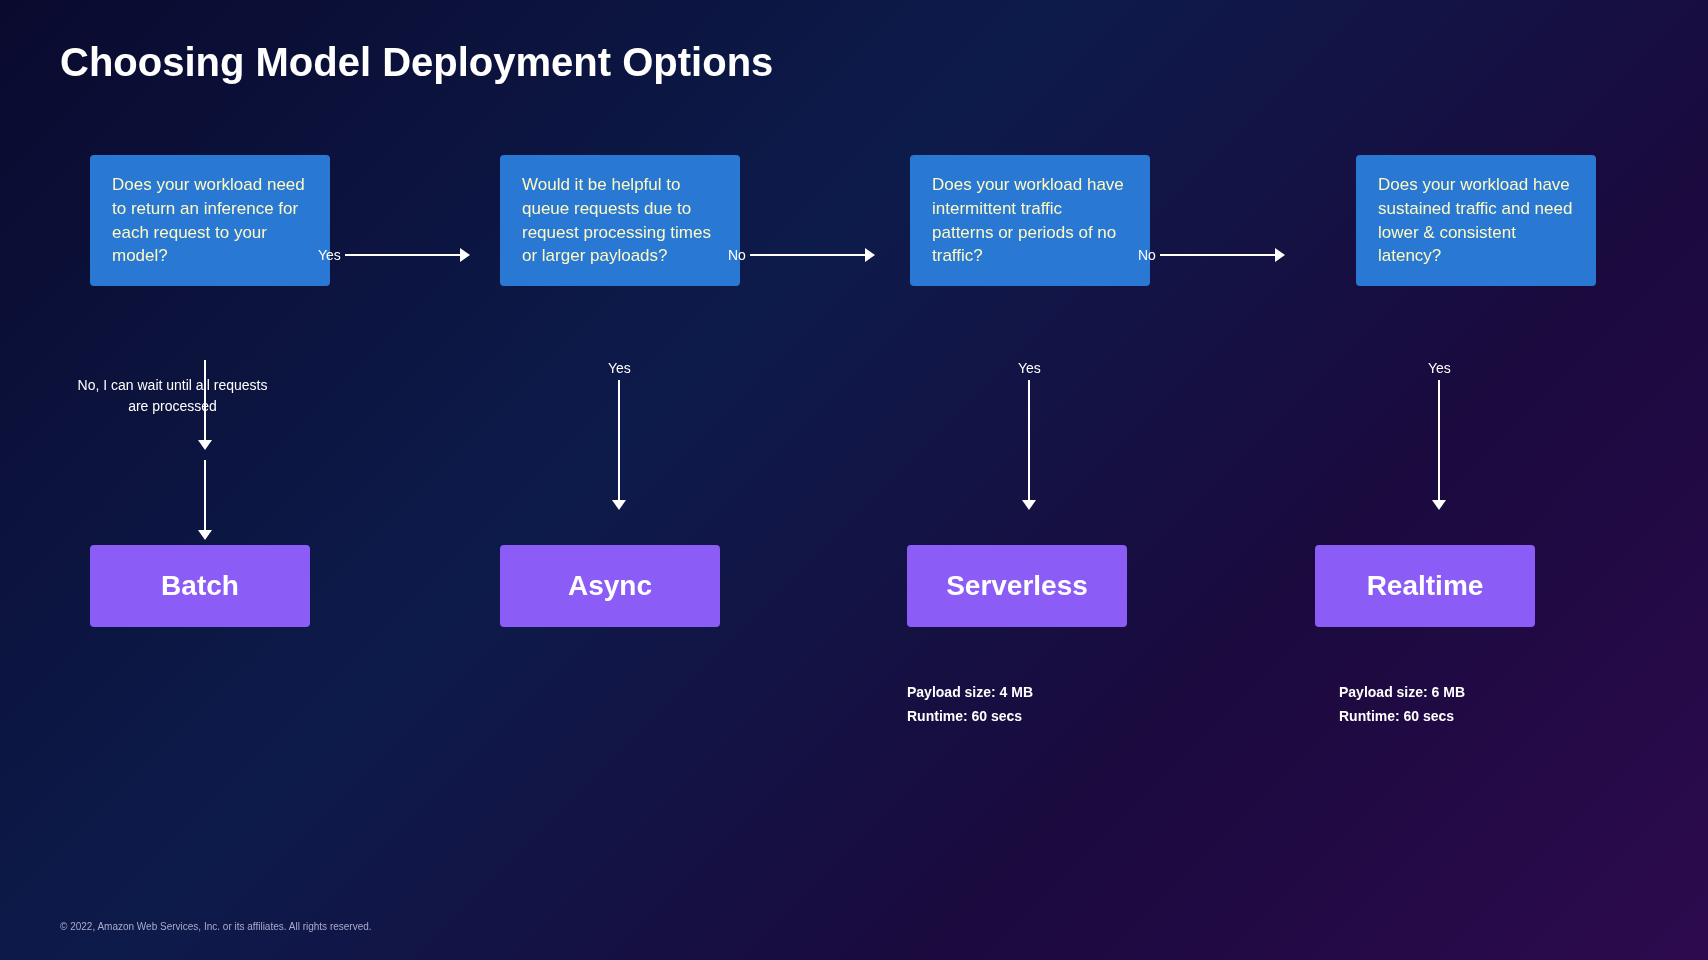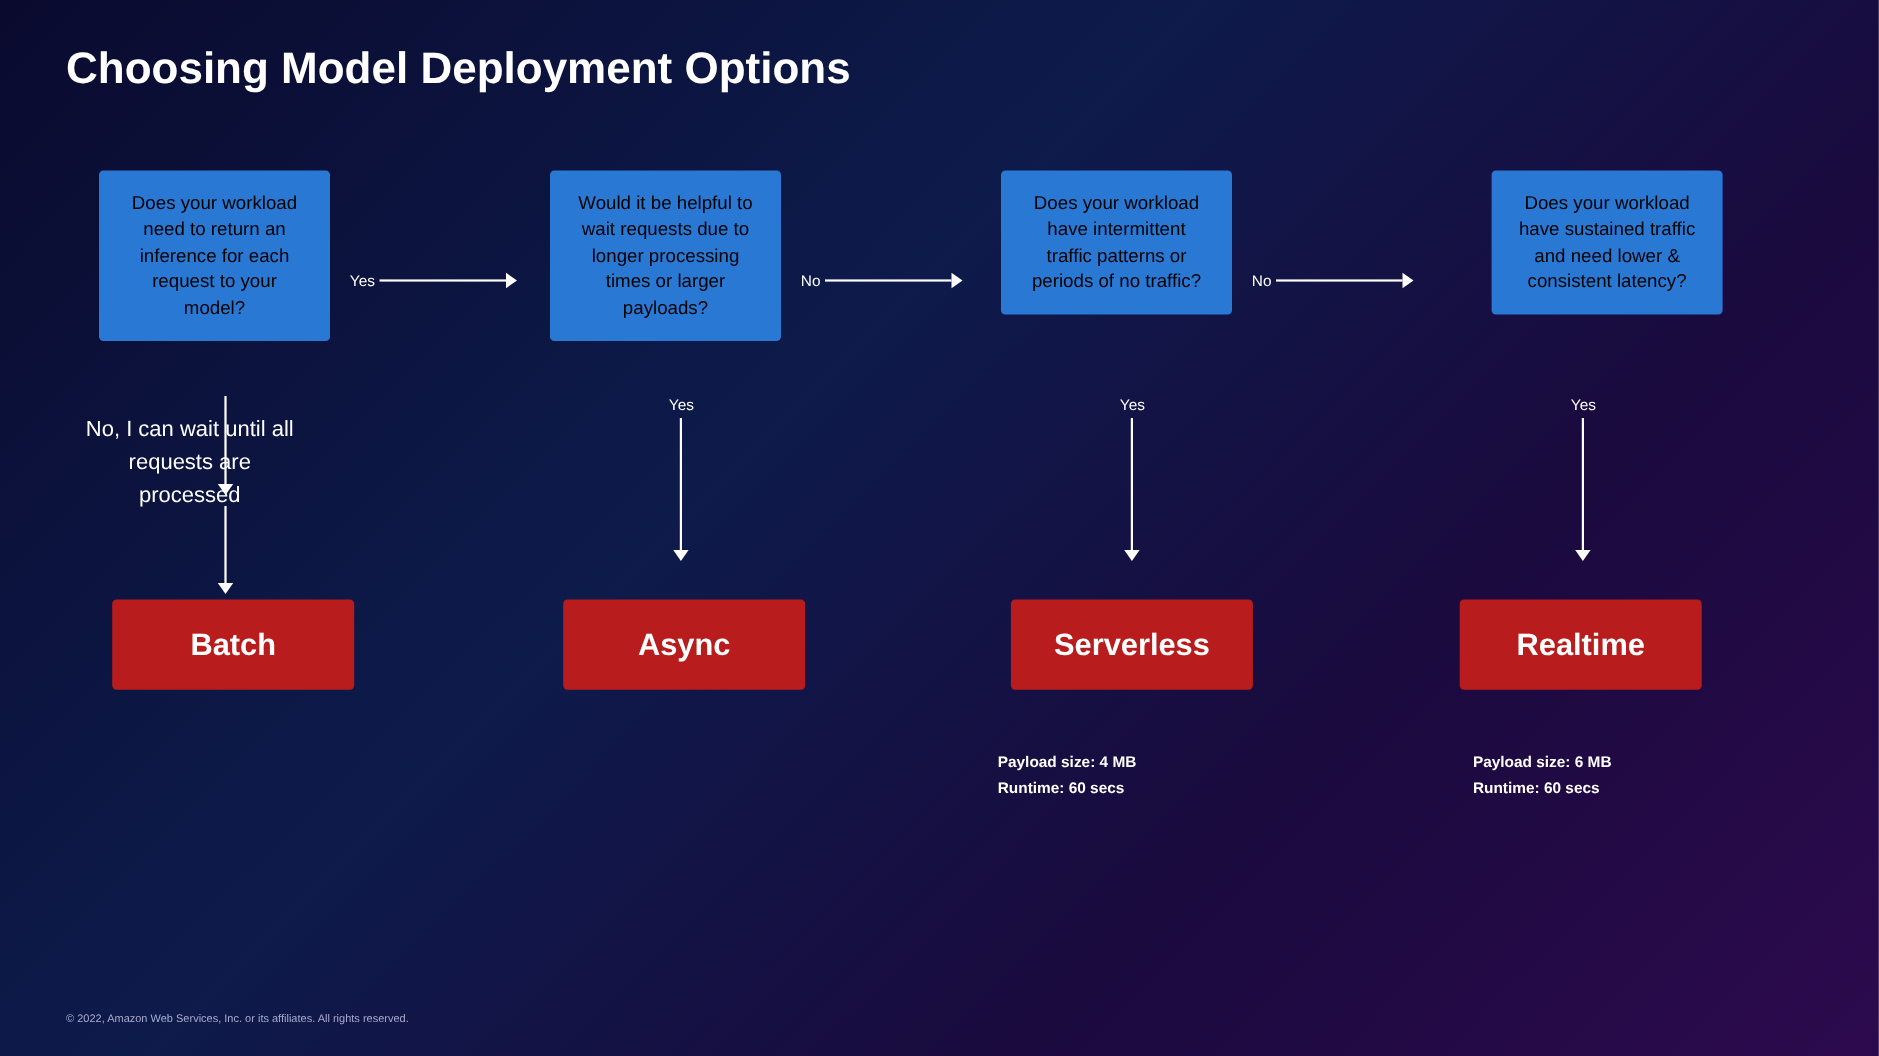--- a/index.html
+++ b/index.html
@@ -23,26 +23,26 @@
       color: #ffffff;
       line-height: 1.1;
     }
 
     
     .question-box {
       background-color: #2979d4;
       border: none;
       border-radius: 4px;
       padding: 18px 22px;
-      text-align: center;
+      text-align: left;
       font-size: 17px;
       font-weight: 500;
       line-height: 1.4;
-      color: #000000;
-      width: 210px;
+      color: #fef9c3;
+      width: 240px;
     }
 
     .arrow-line-v {
       width: 2px;
       background-color: #ffffff;
     }
 
     .arrow-head-down {
       width: 0;
       height: 0;
@@ -117,66 +117,65 @@
       left: 1078px;
       display: flex;
       align-items: center;
     }
 
     
     .no-wait-label {
       position: absolute;
       top: 220px;
       left: 15px;
-      font-size: 20px;
+      font-size: 14px;
       color: #ffffff;
       line-height: 1.5;
       width: 195px;
       text-align: center;
     }
 
     
     .r-batch { position: absolute; top: 390px; left: 30px; }
     .r-async { position: absolute; top: 390px; left: 440px; }
     .r-serverless { position: absolute; top: 390px; left: 847px; }
     .r-realtime { position: absolute; top: 390px; left: 1255px; }
 
     
     .specs-batch { position: absolute; top: 510px; left: 30px; }
     .specs-async { position: absolute; top: 510px; left: 440px; }
     .specs-serverless { position: absolute; top: 510px; left: 847px; }
     .specs-realtime { position: absolute; top: 510px; left: 1255px; margin-left: 24px; }
 
     .result-box-wide {
-      background-color: #b91c1c;
+      background-color: #8b5cf6;
       border: none;
       border-radius: 4px;
       padding: 25px 22px;
       text-align: center;
       font-size: 28px;
       font-weight: 600;
       color: #ffffff;
       width: 220px;
-      margin-left: 12px;
     }
   </style>
 </head>
 <body>
 
 <div class="page-title">Choosing Model Deployment Options</div>
 
 <div style="position: absolute; top: 155px; left: 60px; right: 60px; bottom: 80px;">
   <div class="diagram">
 
     <div class="q1">
       <div class="question-box">Does your workload need to return an inference for each request to your model?</div>
     </div>
 
     <div class="q2">
-      <div class="question-box">Would it be helpful to wait requests due to longer processing times or larger payloads?</div>
+      <div class="question-box">Would it be helpful to queue requests due to request processing times or larger payloads?</div>
     </div>
 
     <div class="q3">
       <div class="question-box">Does your workload have intermittent traffic patterns or periods of no traffic?</div>
     </div>
 
     <div class="q4">
       <div class="question-box">Does your workload have sustained traffic and need lower &amp; consistent latency?</div>
     </div>
 

